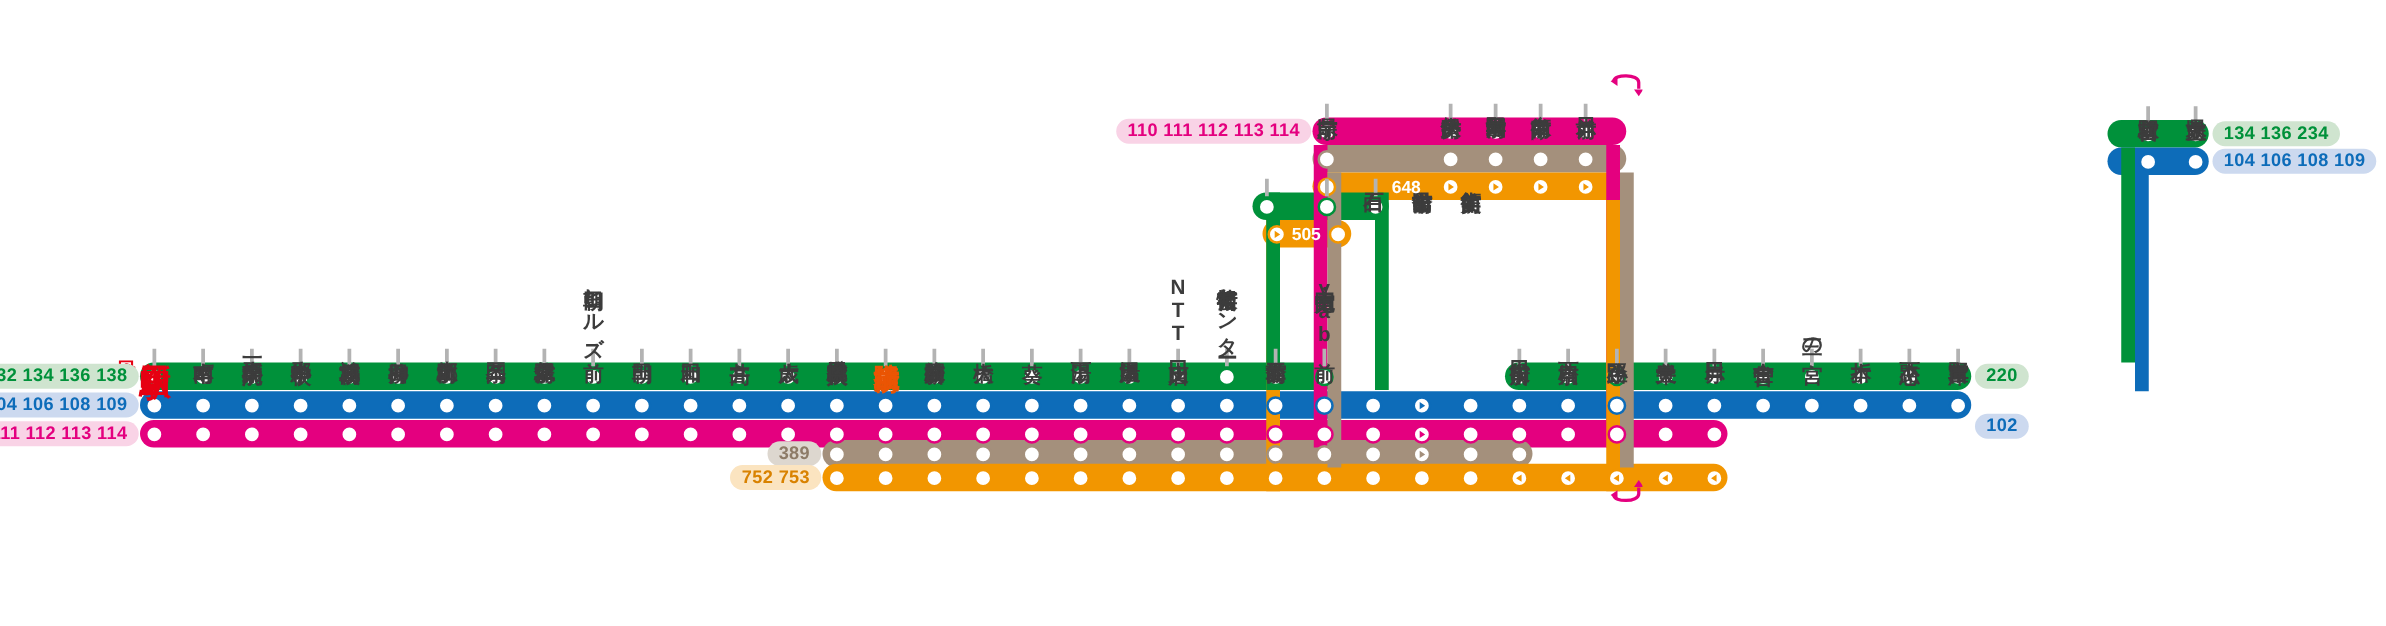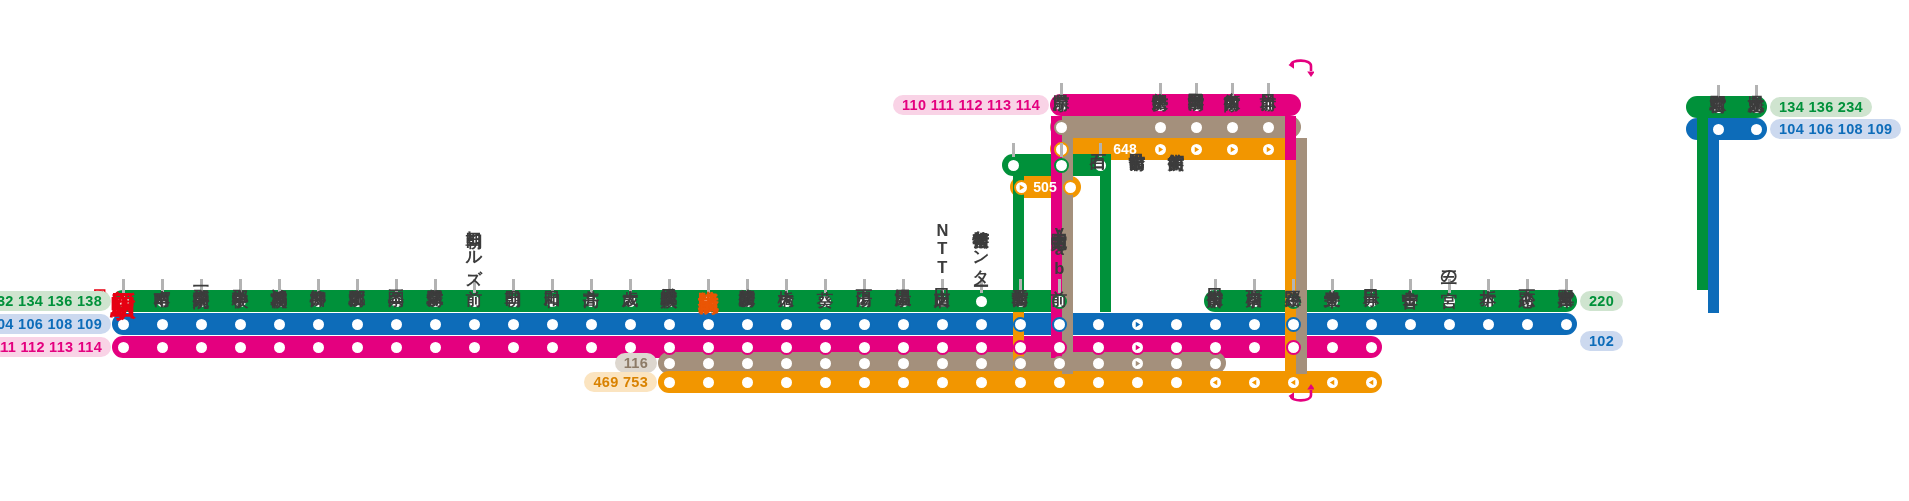--- a/index.html
+++ b/index.html
@@ -418,22 +418,22 @@
     <div class="name" style="left: 1061px; bottom: 419px;">県庁前</div>
     <div class="name" style="left: 1160px; bottom: 419px;">伊勢大路</div>
     <div class="name" style="left: 1196px; bottom: 419px;">野田学園前</div>
     <div class="name" style="left: 1232px; bottom: 419px;">自衛隊前</div>
     <div class="name" style="left: 1268px; bottom: 419px;">日赤前</div>
     <div class="name" style="left: 1718px; bottom: 417px;">宮野駅前</div>
     <div class="name" style="left: 1756px; bottom: 417px;">県立大前</div>
     <div class="pill green" style="top: 291px; right: 1798px;">132 134 136 138</div>
     <div class="pill blue" style="top: 314px; right: 1798px;">102 104 106 108 109</div>
     <div class="pill pink" style="top: 337px; right: 1798px;">110 111 112 113 114</div>
-    <div class="pill brown" style="top: 353px; right: 1252px;">116</div>
-    <div class="pill orange" style="top: 372px; right: 1252px;">469 753</div>
+    <div class="pill brown" style="top: 353px; right: 1252px;">389</div>
+    <div class="pill orange" style="top: 372px; right: 1252px;">752 753</div>
     <div class="pill green" style="top: 291px; left: 1580px;">220</div>
     <div class="pill blue" style="top: 314px; left: 1580px; margin-top: 17px;">102</div>
     <div class="pill pink" style="top: 95px; right: 860px;">110 111 112 113 114</div>
     <div class="pill green" style="top: 97px; left: 1770px;">134 136 234</div>
     <div class="pill blue" style="top: 119px; left: 1770px;">104 106 108 109</div>
     <div class="inline-num" style="left: 1125px; top: 142px; transform: translateX(-50%);">648</div>
     <div class="inline-num" style="left: 1045px; top: 180px; transform: translateX(-50%);">505</div>
     <svg class="looparrow" width="26" height="22" viewBox="0 0 26 22" style="left: 1288px; top: 58px;">
       <path d="M3,7 C3,1 23,1 23,8 L23,13" fill="none" stroke="#e4007f" stroke-width="2.6"></path>
       <path d="M0.5,7 L6,3.2 L6,10.8 Z" fill="#e4007f"></path>

